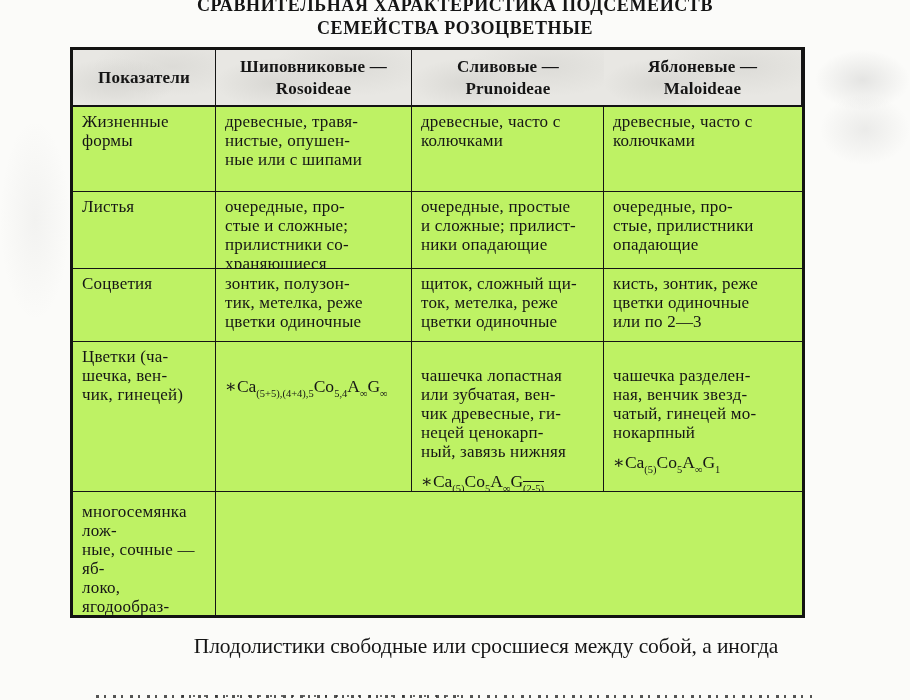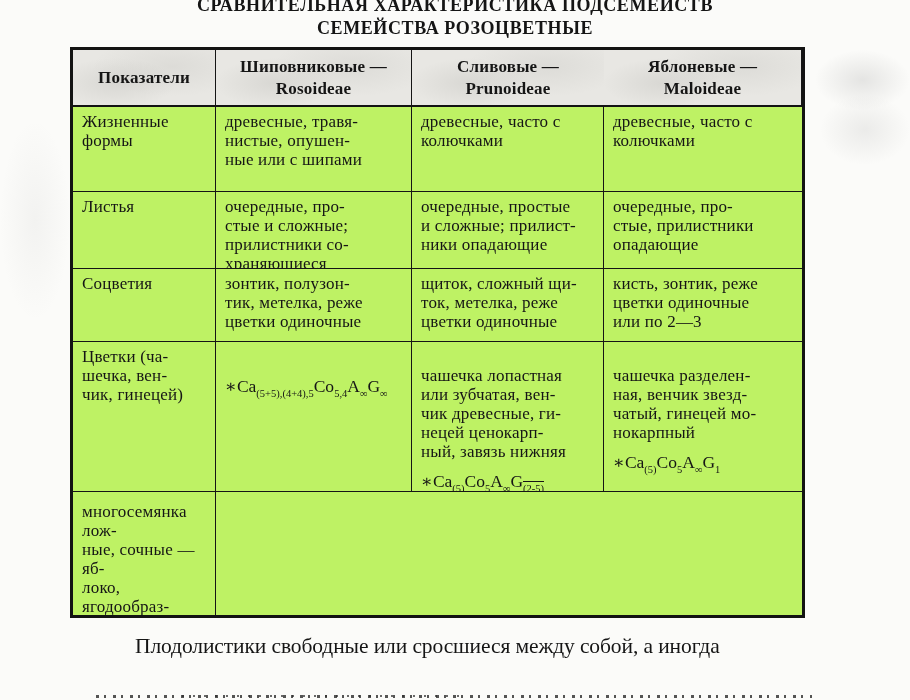--- a/index.html
+++ b/index.html
@@ -57,22 +57,22 @@
     margin-top:11px;font-size:17.5px;letter-spacing:0;white-space:nowrap;
   }
   .formula .sub{
     font-size:10.5px;position:relative;top:5px;letter-spacing:0;
   }
   .formula .sub.ovl{
     border-top:1.6px solid #151515;padding-top:1px;
   }
 
   .paragraph{
-    position:absolute;left:75px;top:631px;width:724px;
-    font-size:21.5px;line-height:30px;letter-spacing:-.1px;
+    position:absolute;left:94px;top:631px;width:724px;
+    font-size:21.5px;line-height:30px;letter-spacing:-.1px;text-align:center;
   }
   .paragraph .indent{text-indent:60px;}
 
   .clipped-line{
     position:absolute;left:96px;top:691px;width:716px;height:9px;overflow:hidden;
   }
   .clipped-line .marks{
     margin-top:4px;height:3px;
     background:repeating-linear-gradient(90deg,#2a2a2a 0 3px,transparent 3px 8px,#2a2a2a 8px 10px,transparent 10px 17px);
     opacity:.8;

